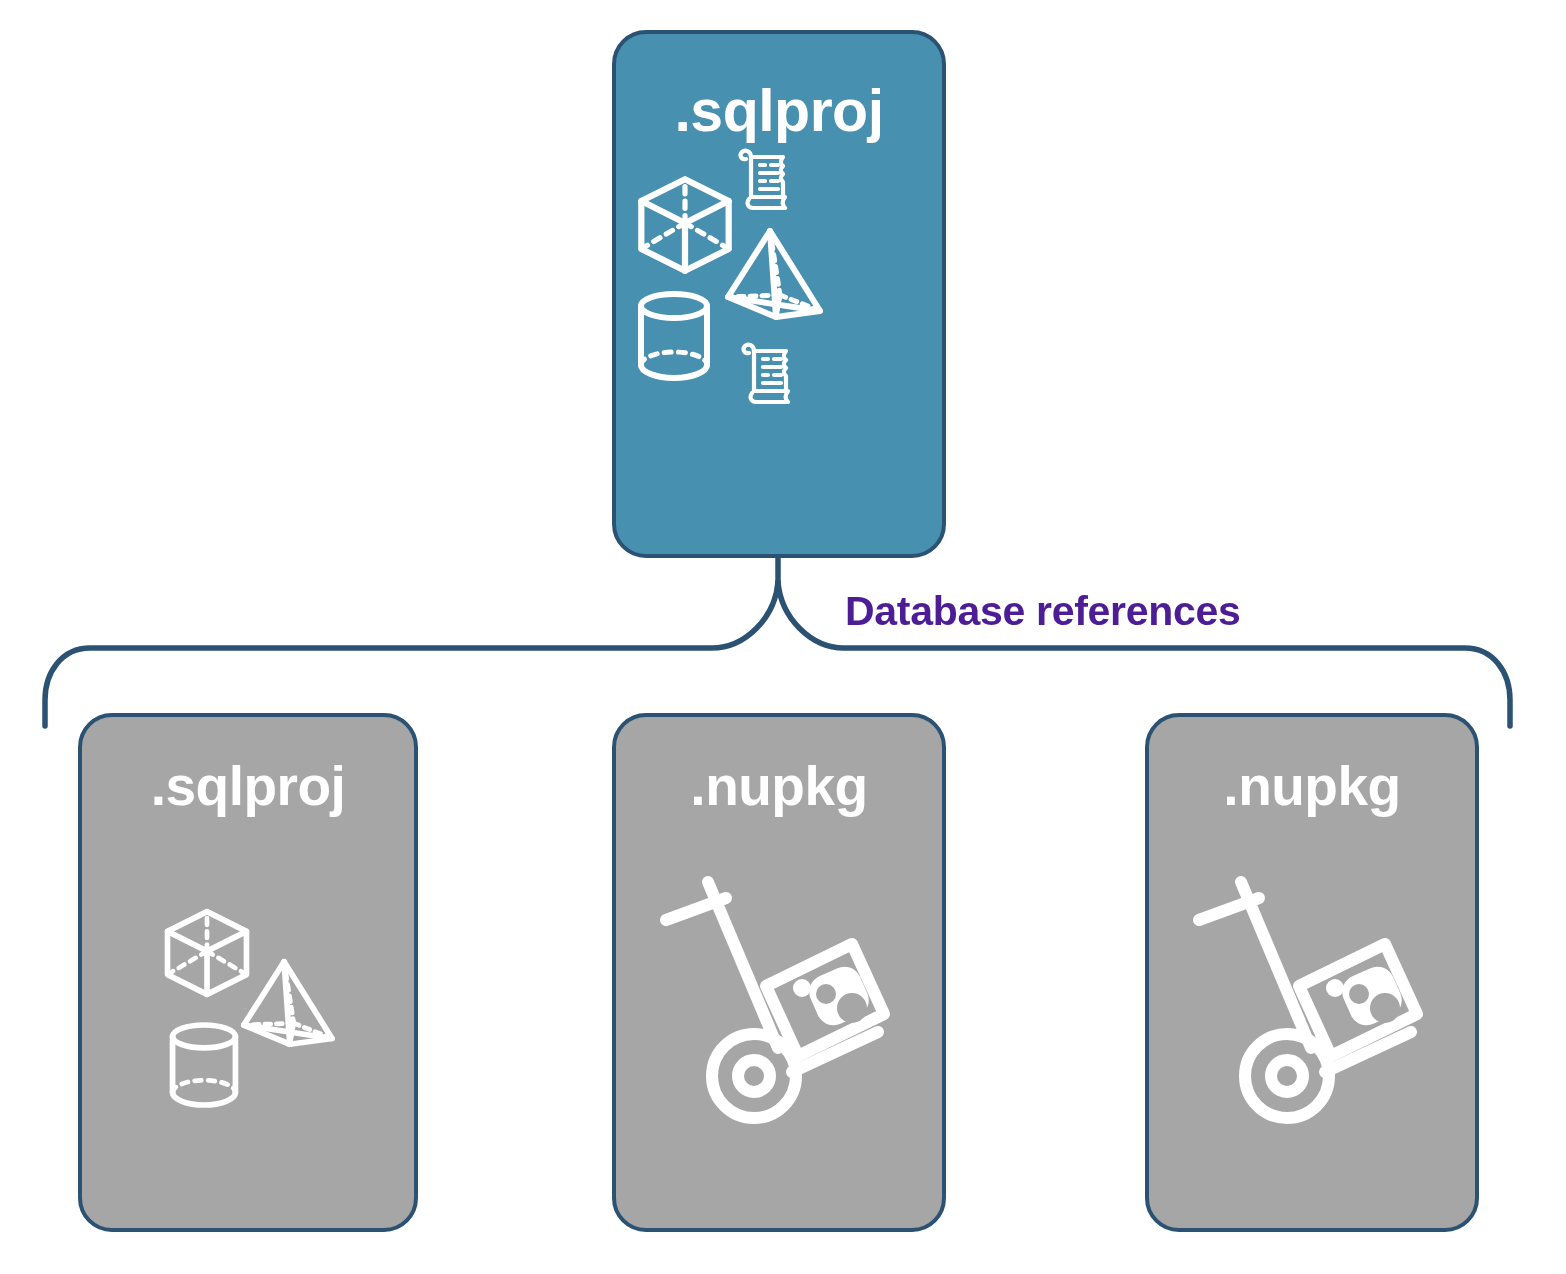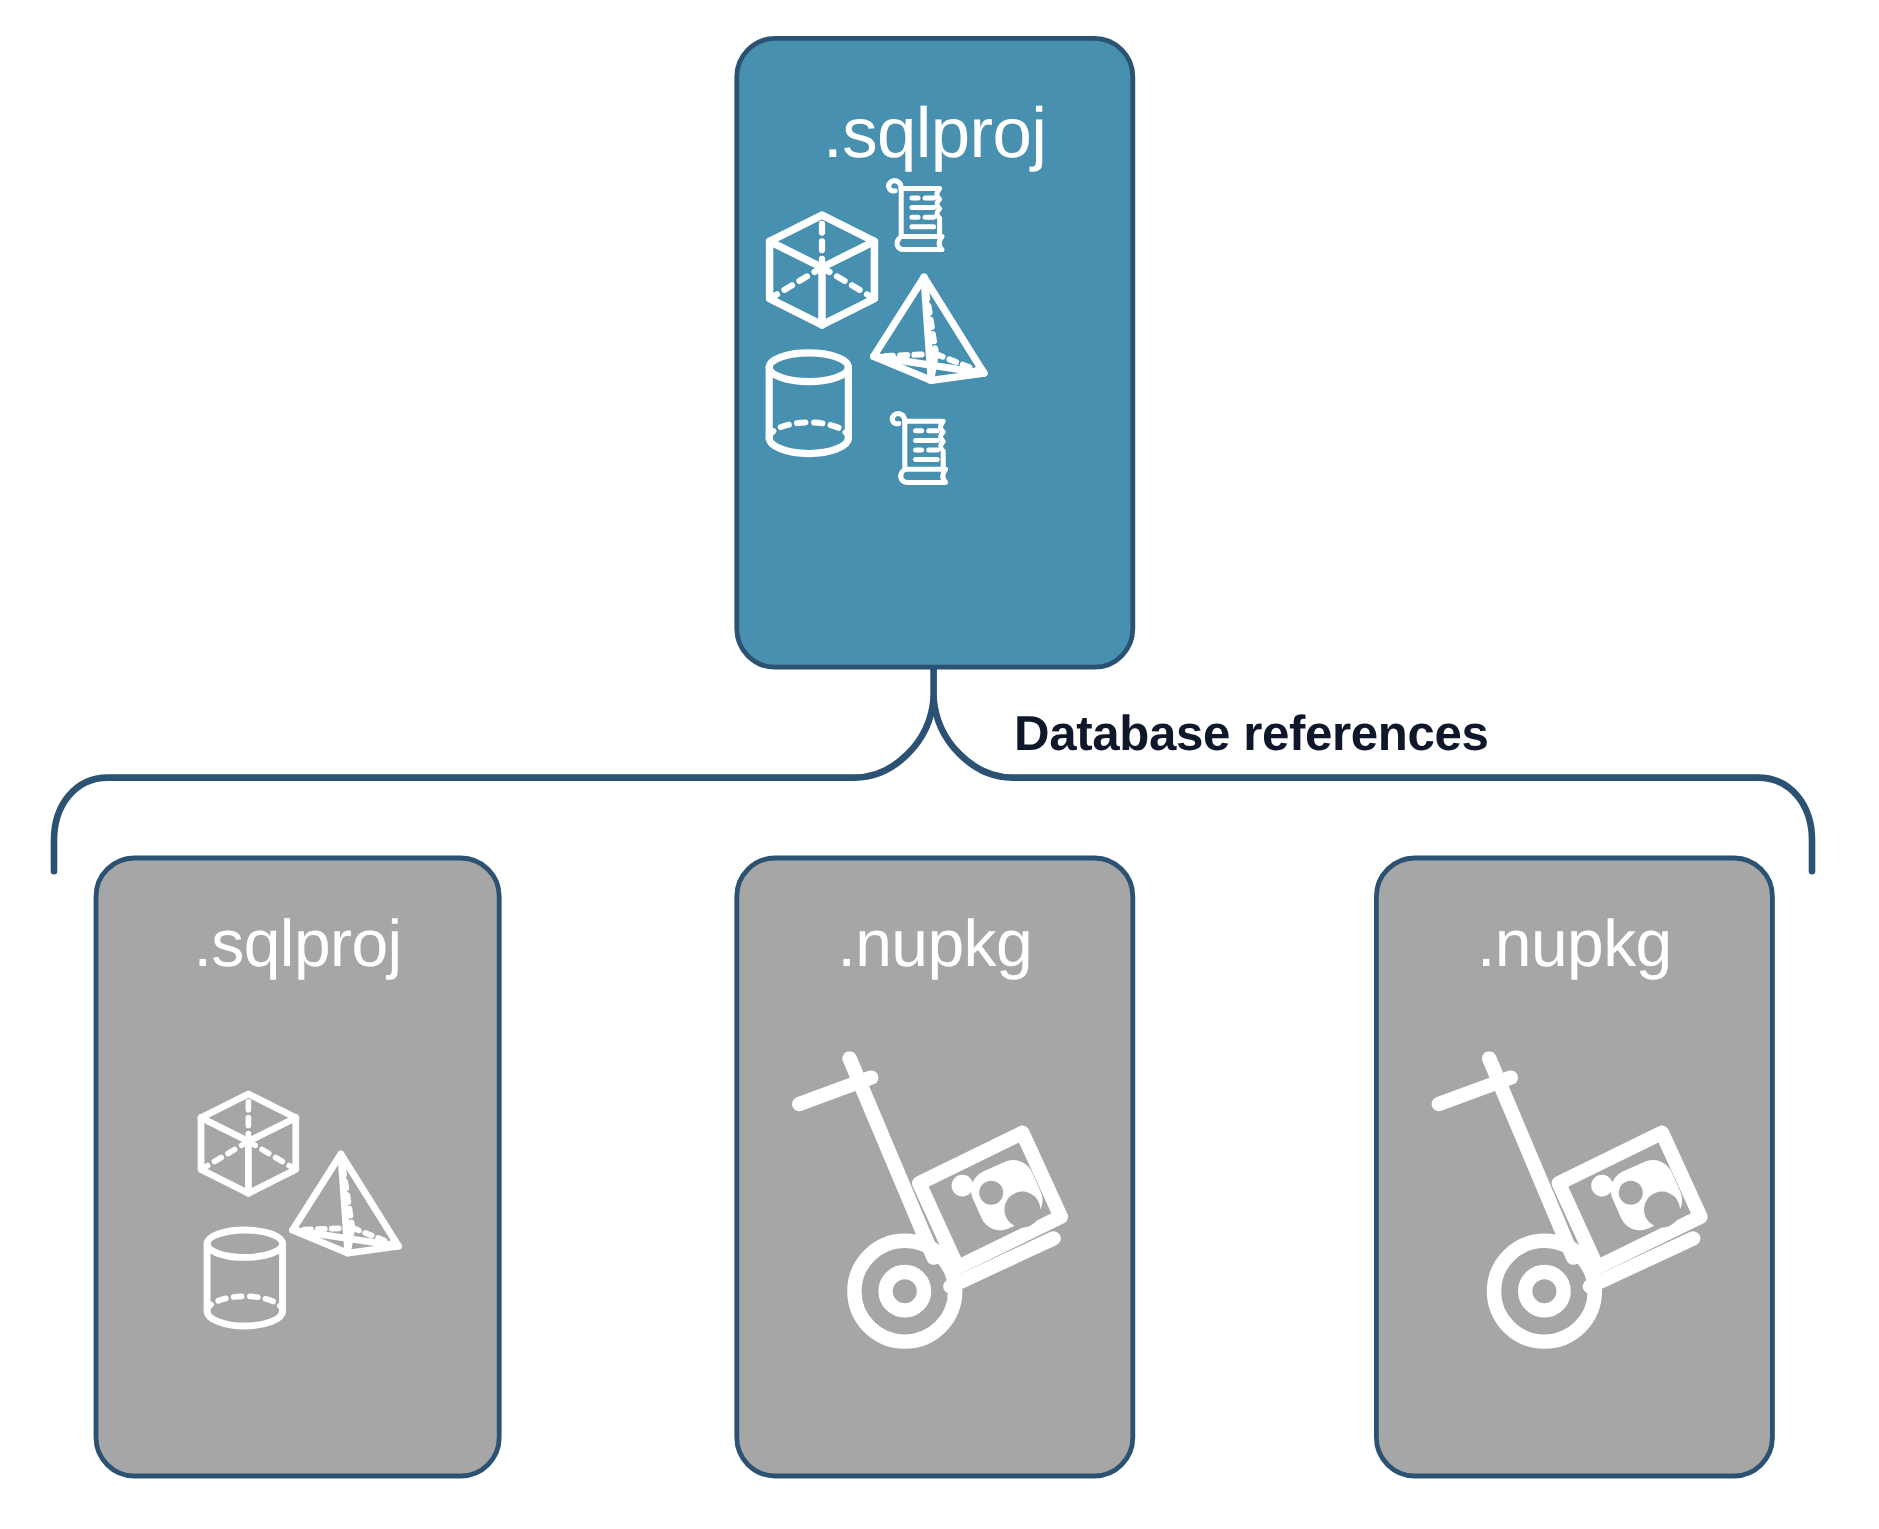--- a/index.html
+++ b/index.html
@@ -22,21 +22,21 @@
     border-radius: 34px;
     display: flex;
     flex-direction: column;
     align-items: center;
     overflow: hidden;
   }
   .node-blue { background: #4890AF; }
   .node-gray { background: #A6A6A6; }
   .node-title {
     color: #ffffff;
-    font-weight: normal;
+    font-weight: bold;
     letter-spacing: -0.5px;
     line-height: 1;
     user-select: none;
   }
   #node-top { left: 612px; top: 30px; width: 334px; height: 528px; }
   #node-top .node-title { font-size: 59px; margin-top: 48px; }
   #node-bl { left: 78px; top: 713px; width: 340px; height: 519px; }
   #node-bm { left: 612px; top: 713px; width: 334px; height: 519px; }
   #node-br { left: 1145px; top: 713px; width: 334px; height: 519px; }
   .node-gray .node-title { font-size: 55px; margin-top: 42px; }
@@ -49,21 +49,21 @@
     left: 0; top: 0;
     width: 1566px; height: 1274px;
     pointer-events: none;
   }
   #brace-label {
     position: absolute;
     left: 845px;
     top: 588px;
     font-size: 41px;
     font-weight: bold;
-    color: #0f172a;
+    color: #4c1d95;
     letter-spacing: -0.3px;
     white-space: nowrap;
     user-select: none;
   }
 </style>
 </head>
 <body>
 
 <div id="diagram">
 

